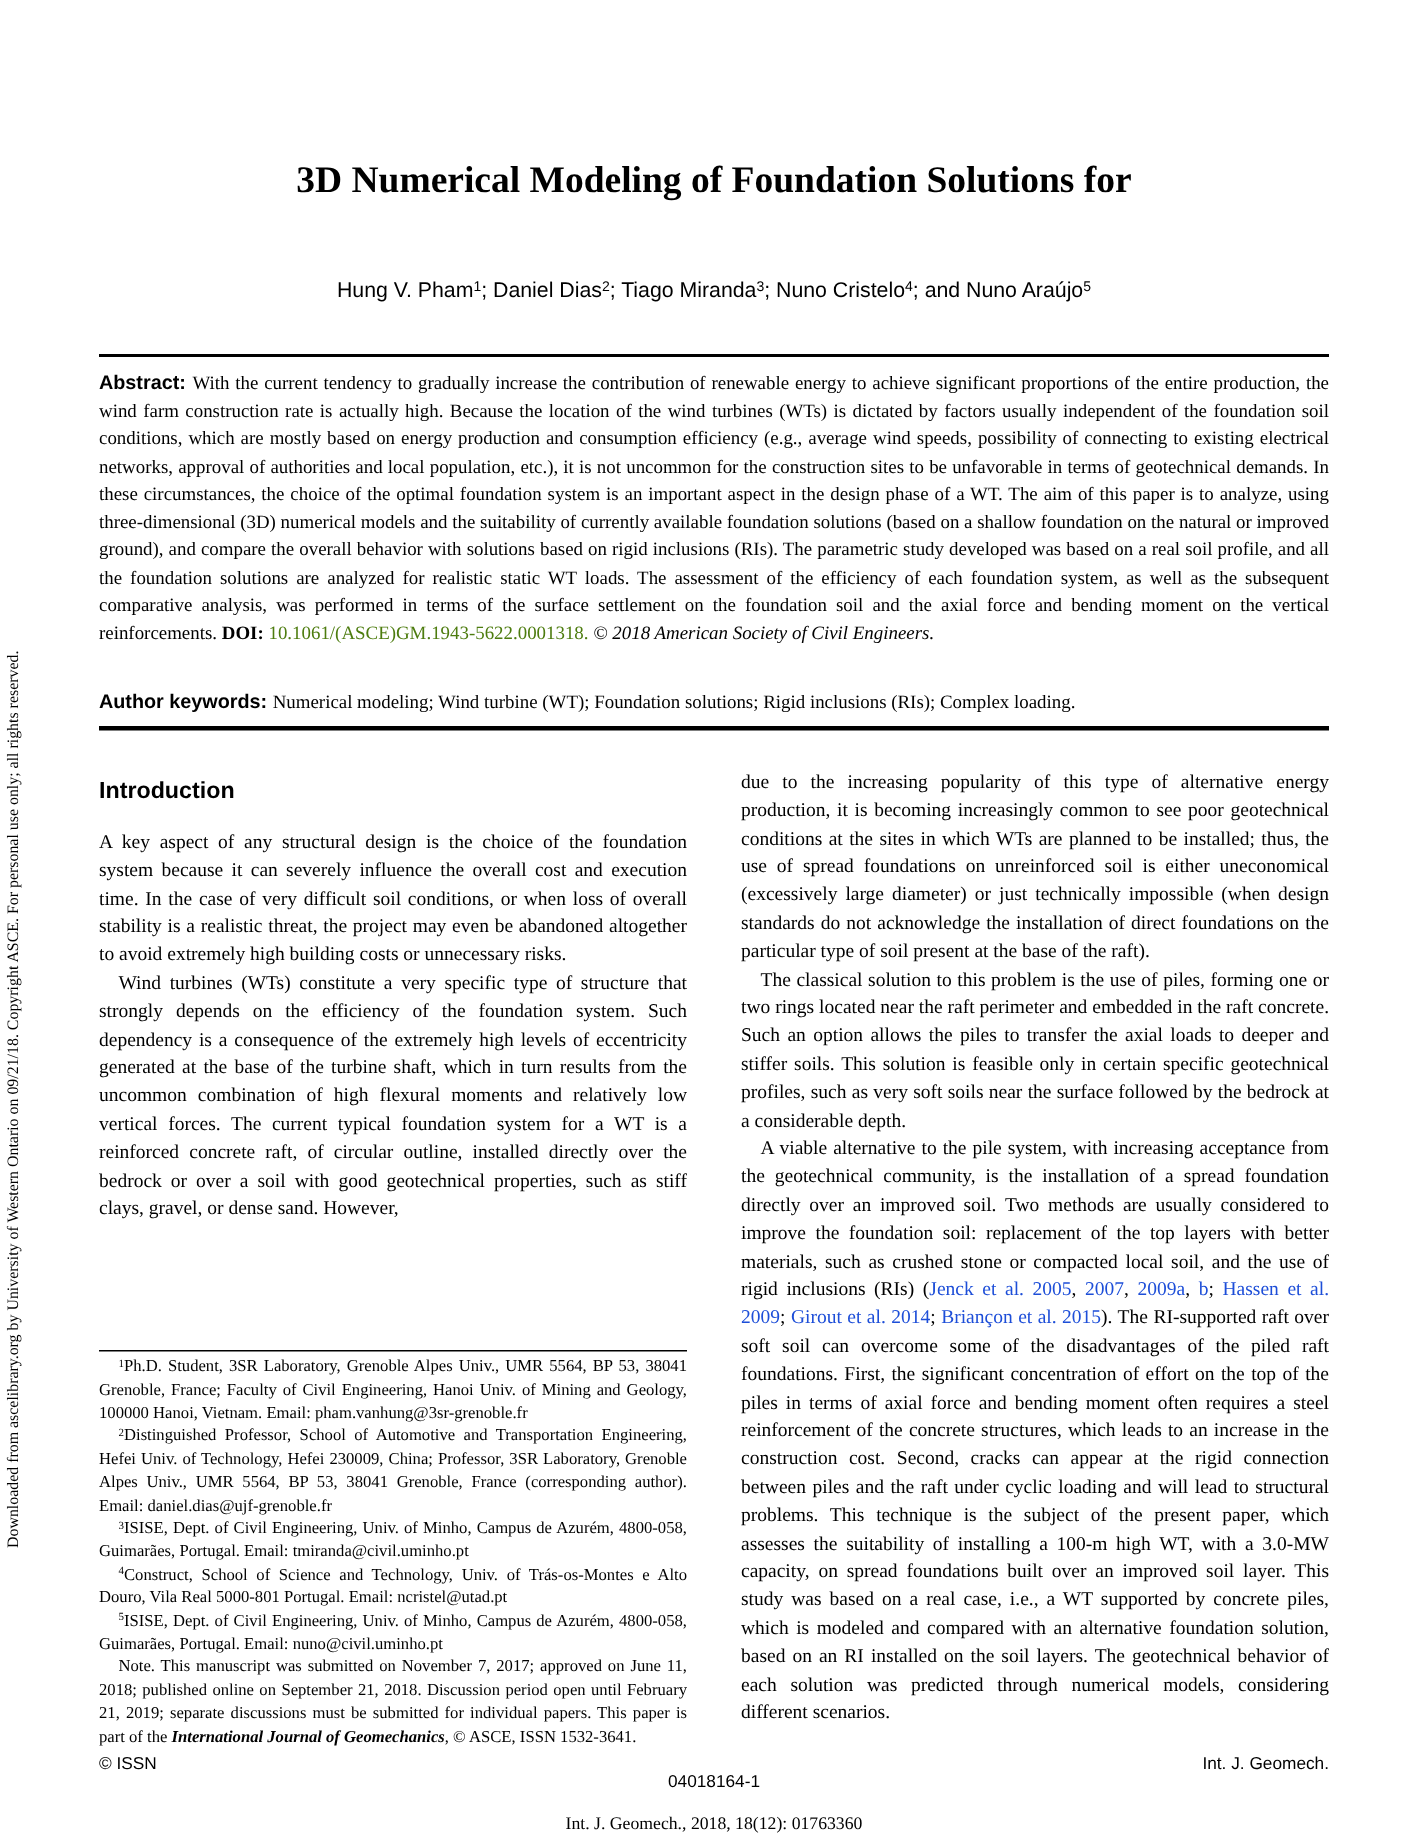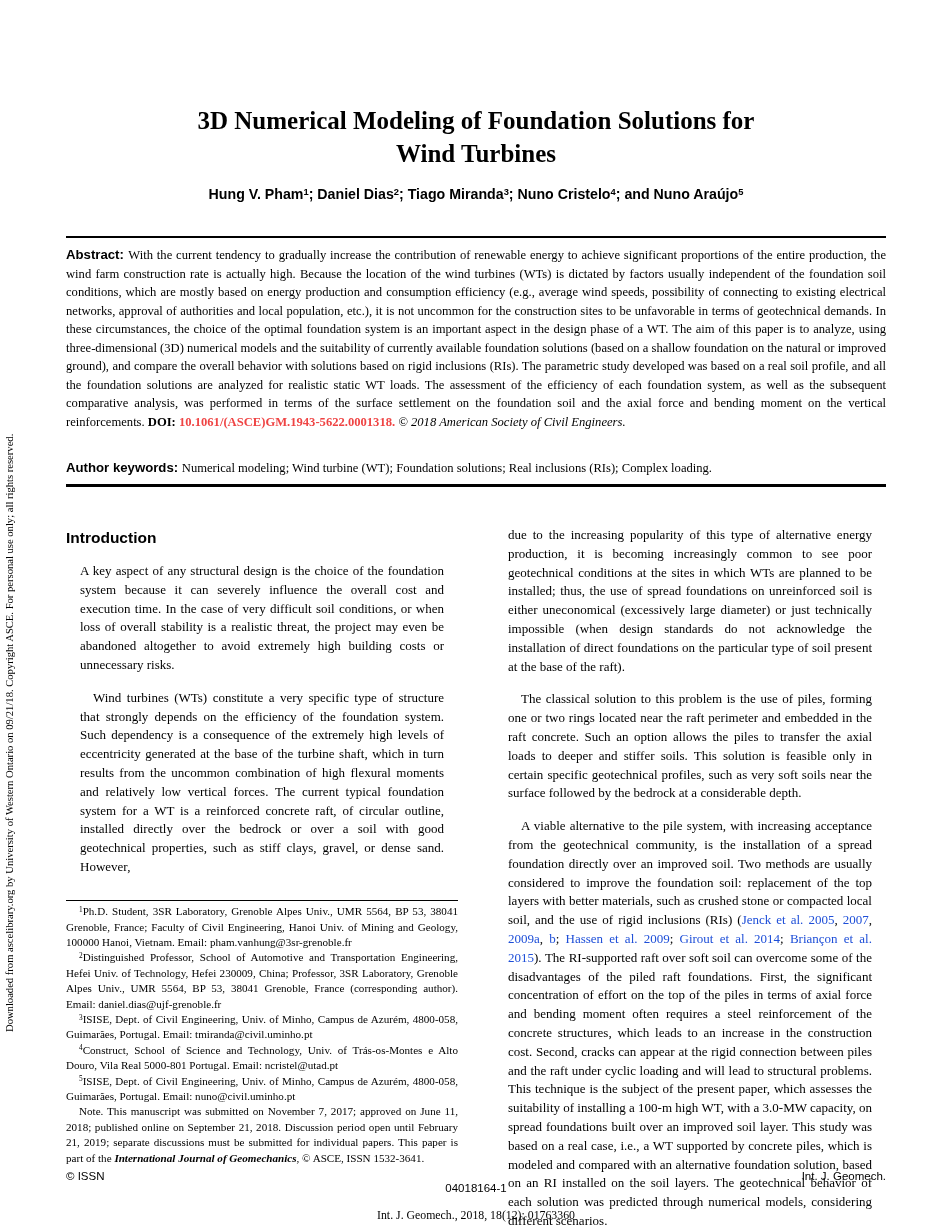--- a/index.html
+++ b/index.html
@@ -28,21 +28,20 @@
     text-align:center;
     font-family:Liberation Serif, serif;
     font-weight:700;
     font-size:25px;line-height:33px;
   }
   .authors{
     position:absolute;top:186px;left:66px;width:820px;
     text-align:center;
     font-family:"Liberation Sans", sans-serif;
     font-size:14.2px;
-    font-weight:bold;
   }
   .rule1{
     position:absolute;top:236px;left:66px;width:820px;height:2px;
     background:#000;
   }
   .abstract{
     position:absolute;top:246px;left:66px;width:820px;
     font-size:12.6px;line-height:18.5px;
     text-align:justify;
     margin:0;
@@ -61,24 +60,24 @@
     position:absolute;top:512px;width:392px;
     font-size:13px;line-height:18.8px;
     text-align:justify;
   }
   .col-left{left:66px;}
   .col-right{left:494px;}
   .col h2{
     font-family:"Liberation Sans", sans-serif;
     font-size:15.5px;line-height:19px;
     font-weight:700;
-    margin:16px 0 15px 0;
+    margin:6px 0 15px 0;
     text-align:left;
   }
-  .col p{margin:14px;}
+  .col p{margin:0;}
   .col p.indent{text-indent:13px;}
   .footnotes{
     position:absolute;left:66px;bottom:66px;width:392px;
     border-top:1.5px solid #000;
     padding-top:3px;
     font-size:11.1px;line-height:15.4px;
     text-align:justify;
   }
   .footnotes p{margin:0;text-indent:13px;}
   .footer-row{
@@ -93,43 +92,42 @@
     position:absolute;top:1208px;left:0;width:952px;
     text-align:center;
     font-size:11.8px;
   }
   
   .seg-bold{font-weight:700;}
   .seg-italic{font-style:italic;}
   .seg-bolditalic{font-weight:700;font-style:italic;}
   .seg-label{font-family:"Liberation Sans", sans-serif;font-weight:700;font-size:13.2px;}
   .seg-link{color:#1d4ed8;}
-  .seg-linkbold{color:#ef4444;font-weight:700;}
+  .seg-linkbold{color:#4d7c0f;font-weight:400;}
   sup.seg-sup{font-size:66%;line-height:0;position:relative;top:-0.45em;vertical-align:baseline;}
 </style>
 </head>
 <body>
 
 <div class="page">
 
   <div class="sidebar-text">Downloaded from ascelibrary.org by University of Western Ontario on 09/21/18. Copyright ASCE. For personal use only; all rights reserved.</div>
 
   <div class="title">
     <span>3D Numerical Modeling of Foundation Solutions for</span><br>
-    <span>Wind Turbines</span>
   </div>
 
   <div class="authors"><span class="seg seg-text">Hung V. Pham</span><sup class="seg seg-sup">1</sup><span class="seg seg-text">; Daniel Dias</span><sup class="seg seg-sup">2</sup><span class="seg seg-text">; Tiago Miranda</span><sup class="seg seg-sup">3</sup><span class="seg seg-text">; Nuno Cristelo</span><sup class="seg seg-sup">4</sup><span class="seg seg-text">; and Nuno Araújo</span><sup class="seg seg-sup">5</sup></div>
 
   <div class="rule1"></div>
 
   <p class="abstract"><span class="seg seg-label">Abstract: </span><span class="seg seg-text">With the current tendency to gradually increase the contribution of renewable energy to achieve significant proportions of the entire production, the wind farm construction rate is actually high. Because the location of the wind turbines (WTs) is dictated by factors usually independent of the foundation soil conditions, which are mostly based on energy production and consumption efficiency (e.g., average wind speeds, possibility of connecting to existing electrical networks, approval of authorities and local population, etc.), it is not uncommon for the construction sites to be unfavorable in terms of geotechnical demands. In these circumstances, the choice of the optimal foundation system is an important aspect in the design phase of a WT. The aim of this paper is to analyze, using three-dimensional (3D) numerical models and the suitability of currently available foundation solutions (based on a shallow foundation on the natural or improved ground), and compare the overall behavior with solutions based on rigid inclusions (RIs). The parametric study developed was based on a real soil profile, and all the foundation solutions are analyzed for realistic static WT loads. The assessment of the efficiency of each foundation system, as well as the subsequent comparative analysis, was performed in terms of the surface settlement on the foundation soil and the axial force and bending moment on the vertical reinforcements. </span><span class="seg seg-bold">DOI: </span><span class="seg seg-linkbold">10.1061/(ASCE)GM.1943-5622.0001318.</span><span class="seg seg-italic"> © 2018 American Society of Civil Engineers.</span></p>
 
   <div class="kwblock">
-    <p class="keywords"><span class="seg seg-label">Author keywords: </span><span class="seg seg-text">Numerical modeling; Wind turbine (WT); Foundation solutions; Real inclusions (RIs); Complex loading.</span></p>
+    <p class="keywords"><span class="seg seg-label">Author keywords: </span><span class="seg seg-text">Numerical modeling; Wind turbine (WT); Foundation solutions; Rigid inclusions (RIs); Complex loading.</span></p>
     <div class="rule2"></div>
   </div>
 
   <div class="col col-left">
     <h2>Introduction</h2>
     <p>A key aspect of any structural design is the choice of the foundation system because it can severely influence the overall cost and execution time. In the case of very difficult soil conditions, or when loss of overall stability is a realistic threat, the project may even be abandoned altogether to avoid extremely high building costs or unnecessary risks.</p>
     <p class="indent">Wind turbines (WTs) constitute a very specific type of structure that strongly depends on the efficiency of the foundation system. Such dependency is a consequence of the extremely high levels of eccentricity generated at the base of the turbine shaft, which in turn results from the uncommon combination of high flexural moments and relatively low vertical forces. The current typical foundation system for a WT is a reinforced concrete raft, of circular outline, installed directly over the bedrock or over a soil with good geotechnical properties, such as stiff clays, gravel, or dense sand. However,</p>
   </div>
 
   <div class="footnotes">

